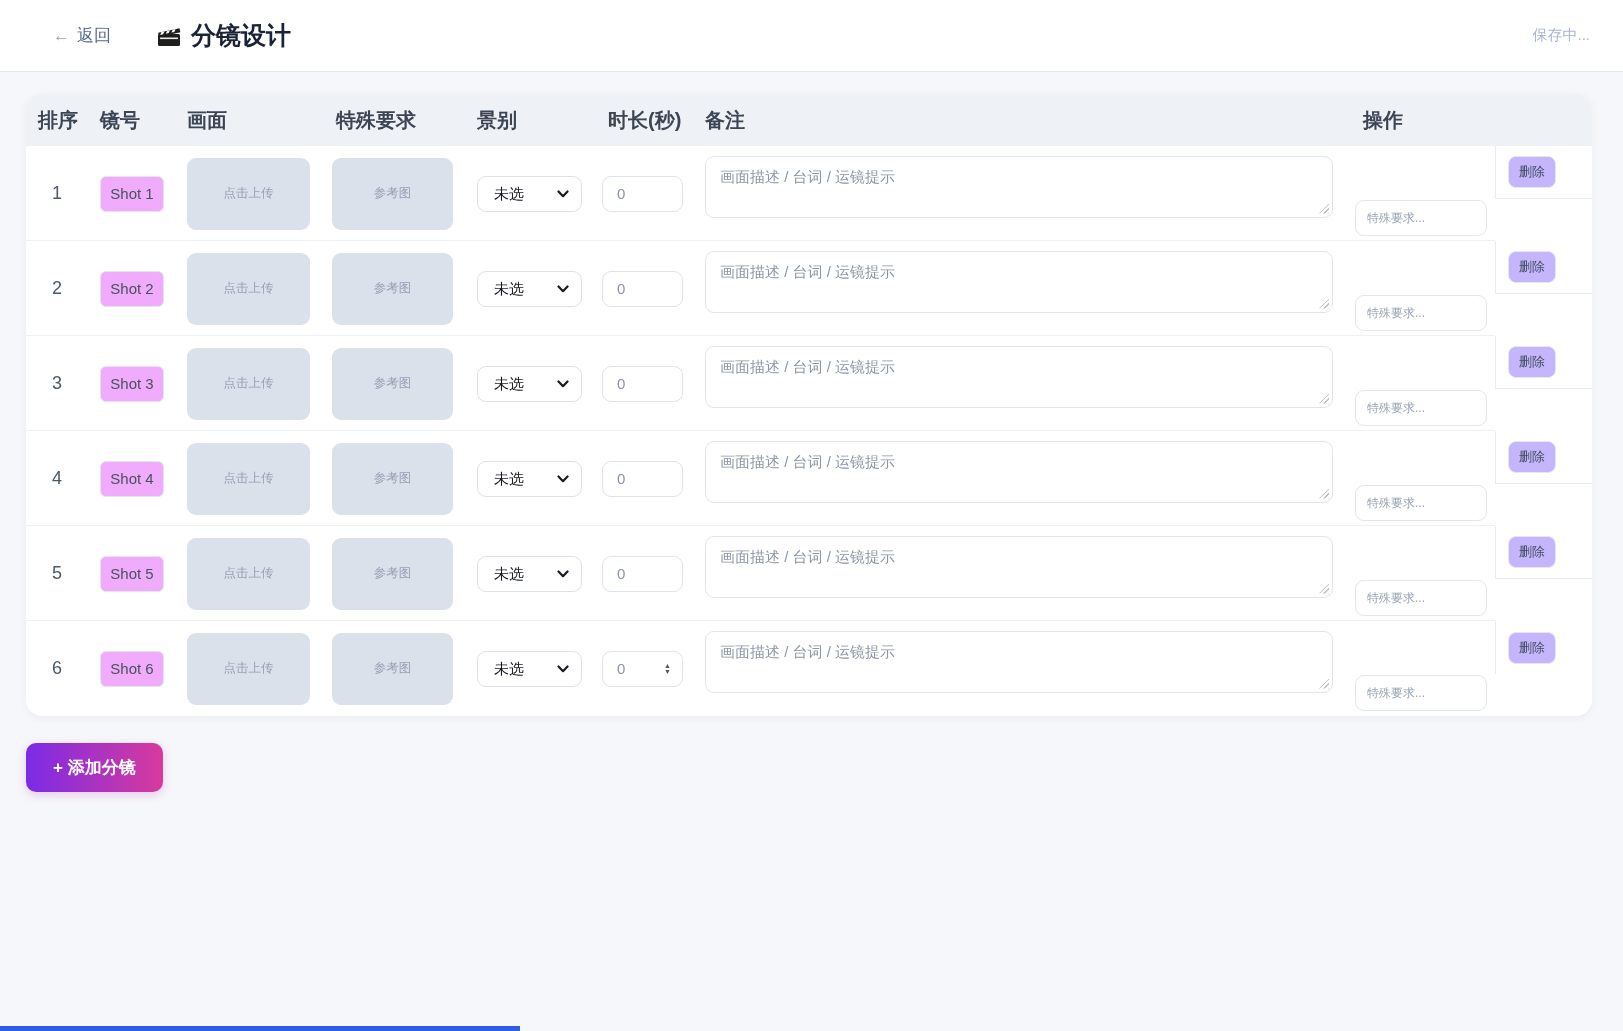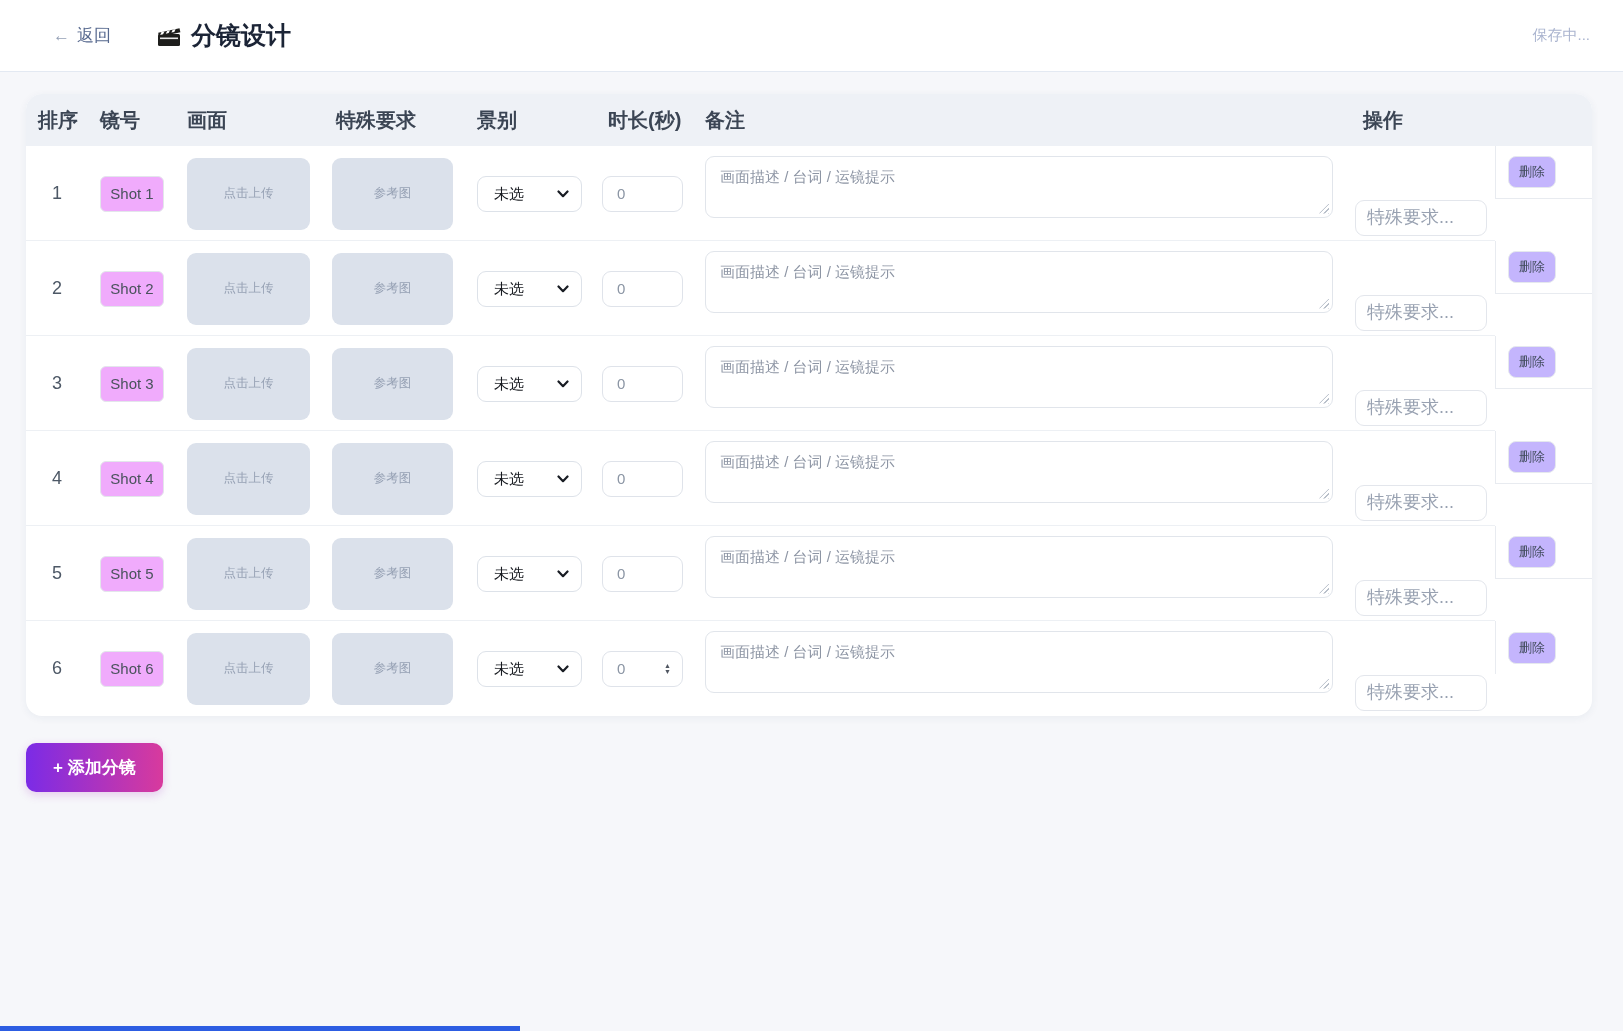--- a/index.html
+++ b/index.html
@@ -96,21 +96,21 @@
   .content-input::placeholder { color:#8d95a4; opacity:1; }
   .resize-handle {
     position:absolute; right:4px; bottom:4px; width:10px; height:10px;
     background:repeating-linear-gradient(135deg, transparent 0 2.2px, #b9c0ca 2.2px 3.6px);
     clip-path:polygon(100% 0, 100% 100%, 0 100%);
     cursor:nwse-resize;
   }
 
   .note-input {
     width:132px; height:36px; border:1px solid #e3e6ec; border-radius:9px;
-    background:#fff; padding-left:11px; font-size:18px; color:#3a4150;
+    background:#fff; padding-left:11px; font-size:12px; color:#3a4150;
     font-family:inherit; outline:none;margin-top:48px;
   }
   .note-input::placeholder { color:#98a1b1; opacity:1; }
 
   .c-actions {
     align-self:start; height:53px; width:97px;
     border-left:1px solid #e8ebf0;
     display:flex; align-items:center; padding-left:12px;
   }
   .row:not(:last-child) .c-actions { border-bottom:1px solid #e8ebf0; }

